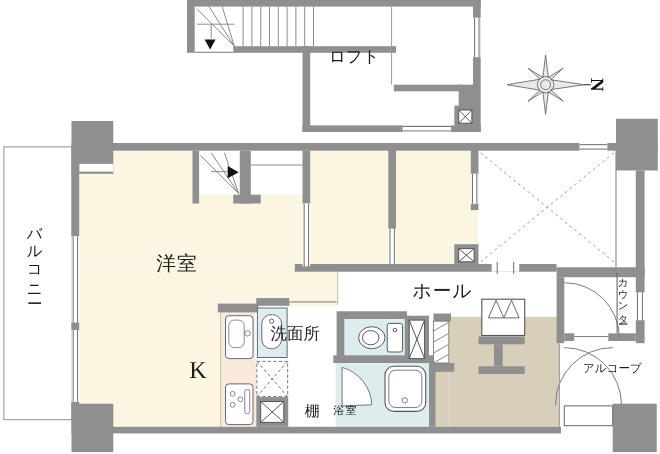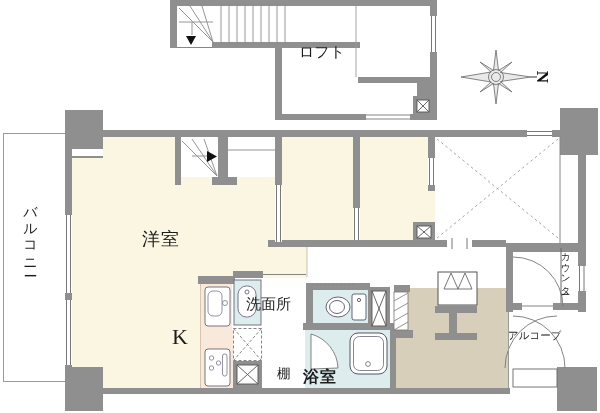--- a/index.html
+++ b/index.html
@@ -254,18 +254,19 @@
       <circle cx="496" cy="77" r="4.5" fill="none" stroke="#666" stroke-width="0.8"></circle>
       <line x1="531" y1="77" x2="537" y2="77" stroke="#333" stroke-width="1"></line>
       <text x="543" y="83" font-size="17" font-weight="bold" fill="#111" font-family="Liberation Serif, DejaVu Serif, serif" transform="rotate(90 543 77)" text-anchor="middle">N</text>
     </g>
   </svg>
 
   <div class="lbl" style="left:299px;top:45px;width:60px;font-size:15px;">ロフト</div>
   <div class="lbl" style="left:142px;top:230px;width:86px;font-size:18px;letter-spacing:1px;">洋室</div>
   <div class="lbl" style="left:172px;top:326px;width:30px;font-size:22px;">K</div>
   <div class="lbl vert" style="left:23px;top:196px;height:125px;font-size:14px;letter-spacing:2px;">バルコニー</div>
+  <div class="lbl" style="left:375px;top:256px;width:86px;font-size:17px;letter-spacing:1px;">ホール</div>
   <div class="lbl vert" style="left:560px;top:246px;height:58px;font-size:9.5px;">カウンター</div>
-  <div class="lbl" style="left:508px;top:331px;width:56px;font-size:10.5px;">アルコーブ</div>
+  <div class="lbl" style="left:530px;top:331px;width:56px;font-size:10.5px;">アルコーブ</div>
   <div class="lbl" style="left:246px;top:297px;width:64px;font-size:15px;">洗面所</div>
   <div class="lbl" style="left:277px;top:367px;width:28px;font-size:13.5px;">棚</div>
-  <div class="lbl" style="left:303px;top:369px;width:56px;font-size:16px;letter-spacing:1px;font-weight:bold;">浴室</div>
+  <div class="lbl" style="left:303px;top:369px;width:56px;font-size:10px;letter-spacing:1px;">浴室</div>
 </div>
 
 </body></html>

